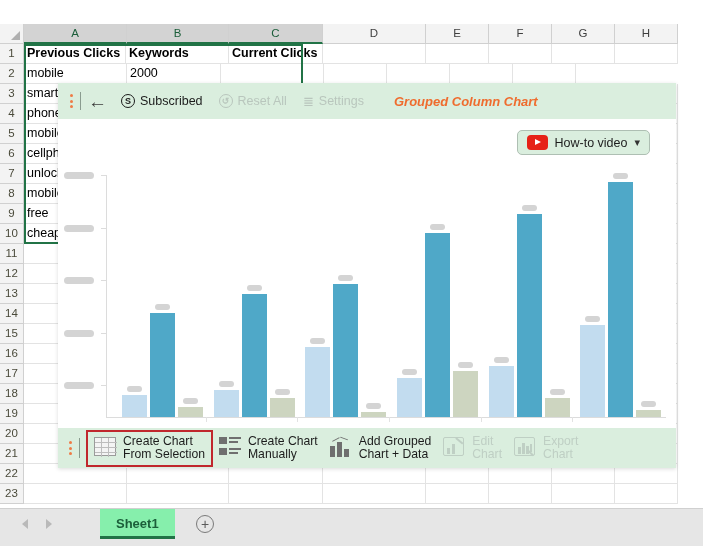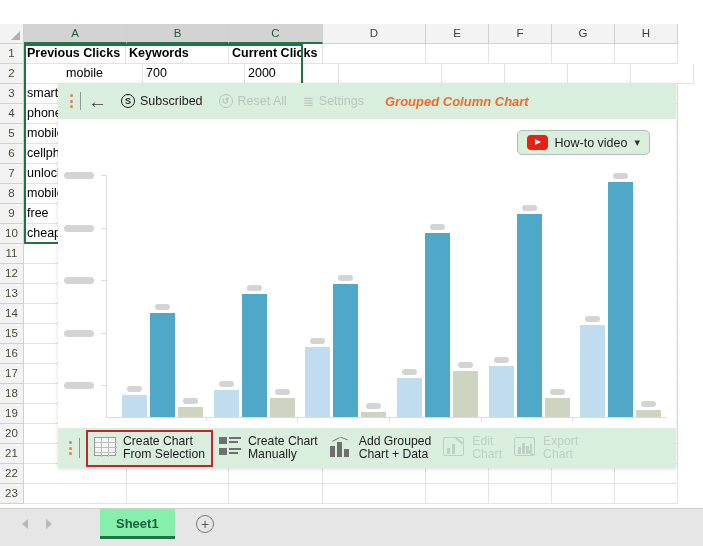--- a/index.html
+++ b/index.html
@@ -102,21 +102,21 @@
   .tb-item { display: flex; align-items: center; gap: 5px; margin-right: 16px; font-size: 12.5px; }
   .tb-item.on { color: #1c1c1c; }
   .tb-item.off { color: #b9c6bd; }
   .ico-circ {
     width: 14px; height: 14px; border-radius: 50%;
     border: 1.3px solid currentColor;
     font-size: 9px; line-height: 12px; text-align: center; font-weight: bold;
   }
   .panel-title {
     color: #ef6c2e; font-style: italic; font-weight: bold; font-size: 13px;
-    margin-left: 5px;
+    margin-left: 14px;
   }
 
   .howto {
     position: absolute; right: 26px; top: 47px;
     display: flex; align-items: center; gap: 7px;
     background: #daeede; border: 1px solid #aebfb3; border-radius: 5px;
     padding: 4px 9px; font-size: 12.5px; color: #1c1c1c;
   }
   .yt {
     width: 21px; height: 15px; border-radius: 4px; background: #e62117;
@@ -228,22 +228,21 @@
           <div class="cell bold" style="width: 102px;">Previous Clicks</div>
           <div class="cell bold" style="width: 103px;">Keywords</div>
           <div class="cell bold" style="width: 94px;">Current Clicks</div>
           <div class="cell" style="width: 103px;"></div>
           <div class="cell" style="width: 63px;"></div>
           <div class="cell" style="width: 63px;"></div>
           <div class="cell" style="width: 63px;"></div>
           <div class="cell" style="width: 63px;"></div>
         </div>
         <div class="grid-row">
-          <div class="cell" style="width: 119px; text-align: center;">mobile</div>
-          <div class="cell" style="width: 102px;">700</div>
+          <div class="cell" style="width: 103px;">mobile</div>
           <div class="cell" style="width: 94px;">2000</div>
           <div class="cell" style="width: 103px;"></div>
           <div class="cell" style="width: 63px;"></div>
           <div class="cell" style="width: 63px;"></div>
           <div class="cell" style="width: 63px;"></div>
           <div class="cell" style="width: 63px;"></div>
         </div>
         <div class="grid-row">
           <div class="cell" style="width: 103px;">smartphone</div>
           <div class="cell" style="width: 102px;"></div>

